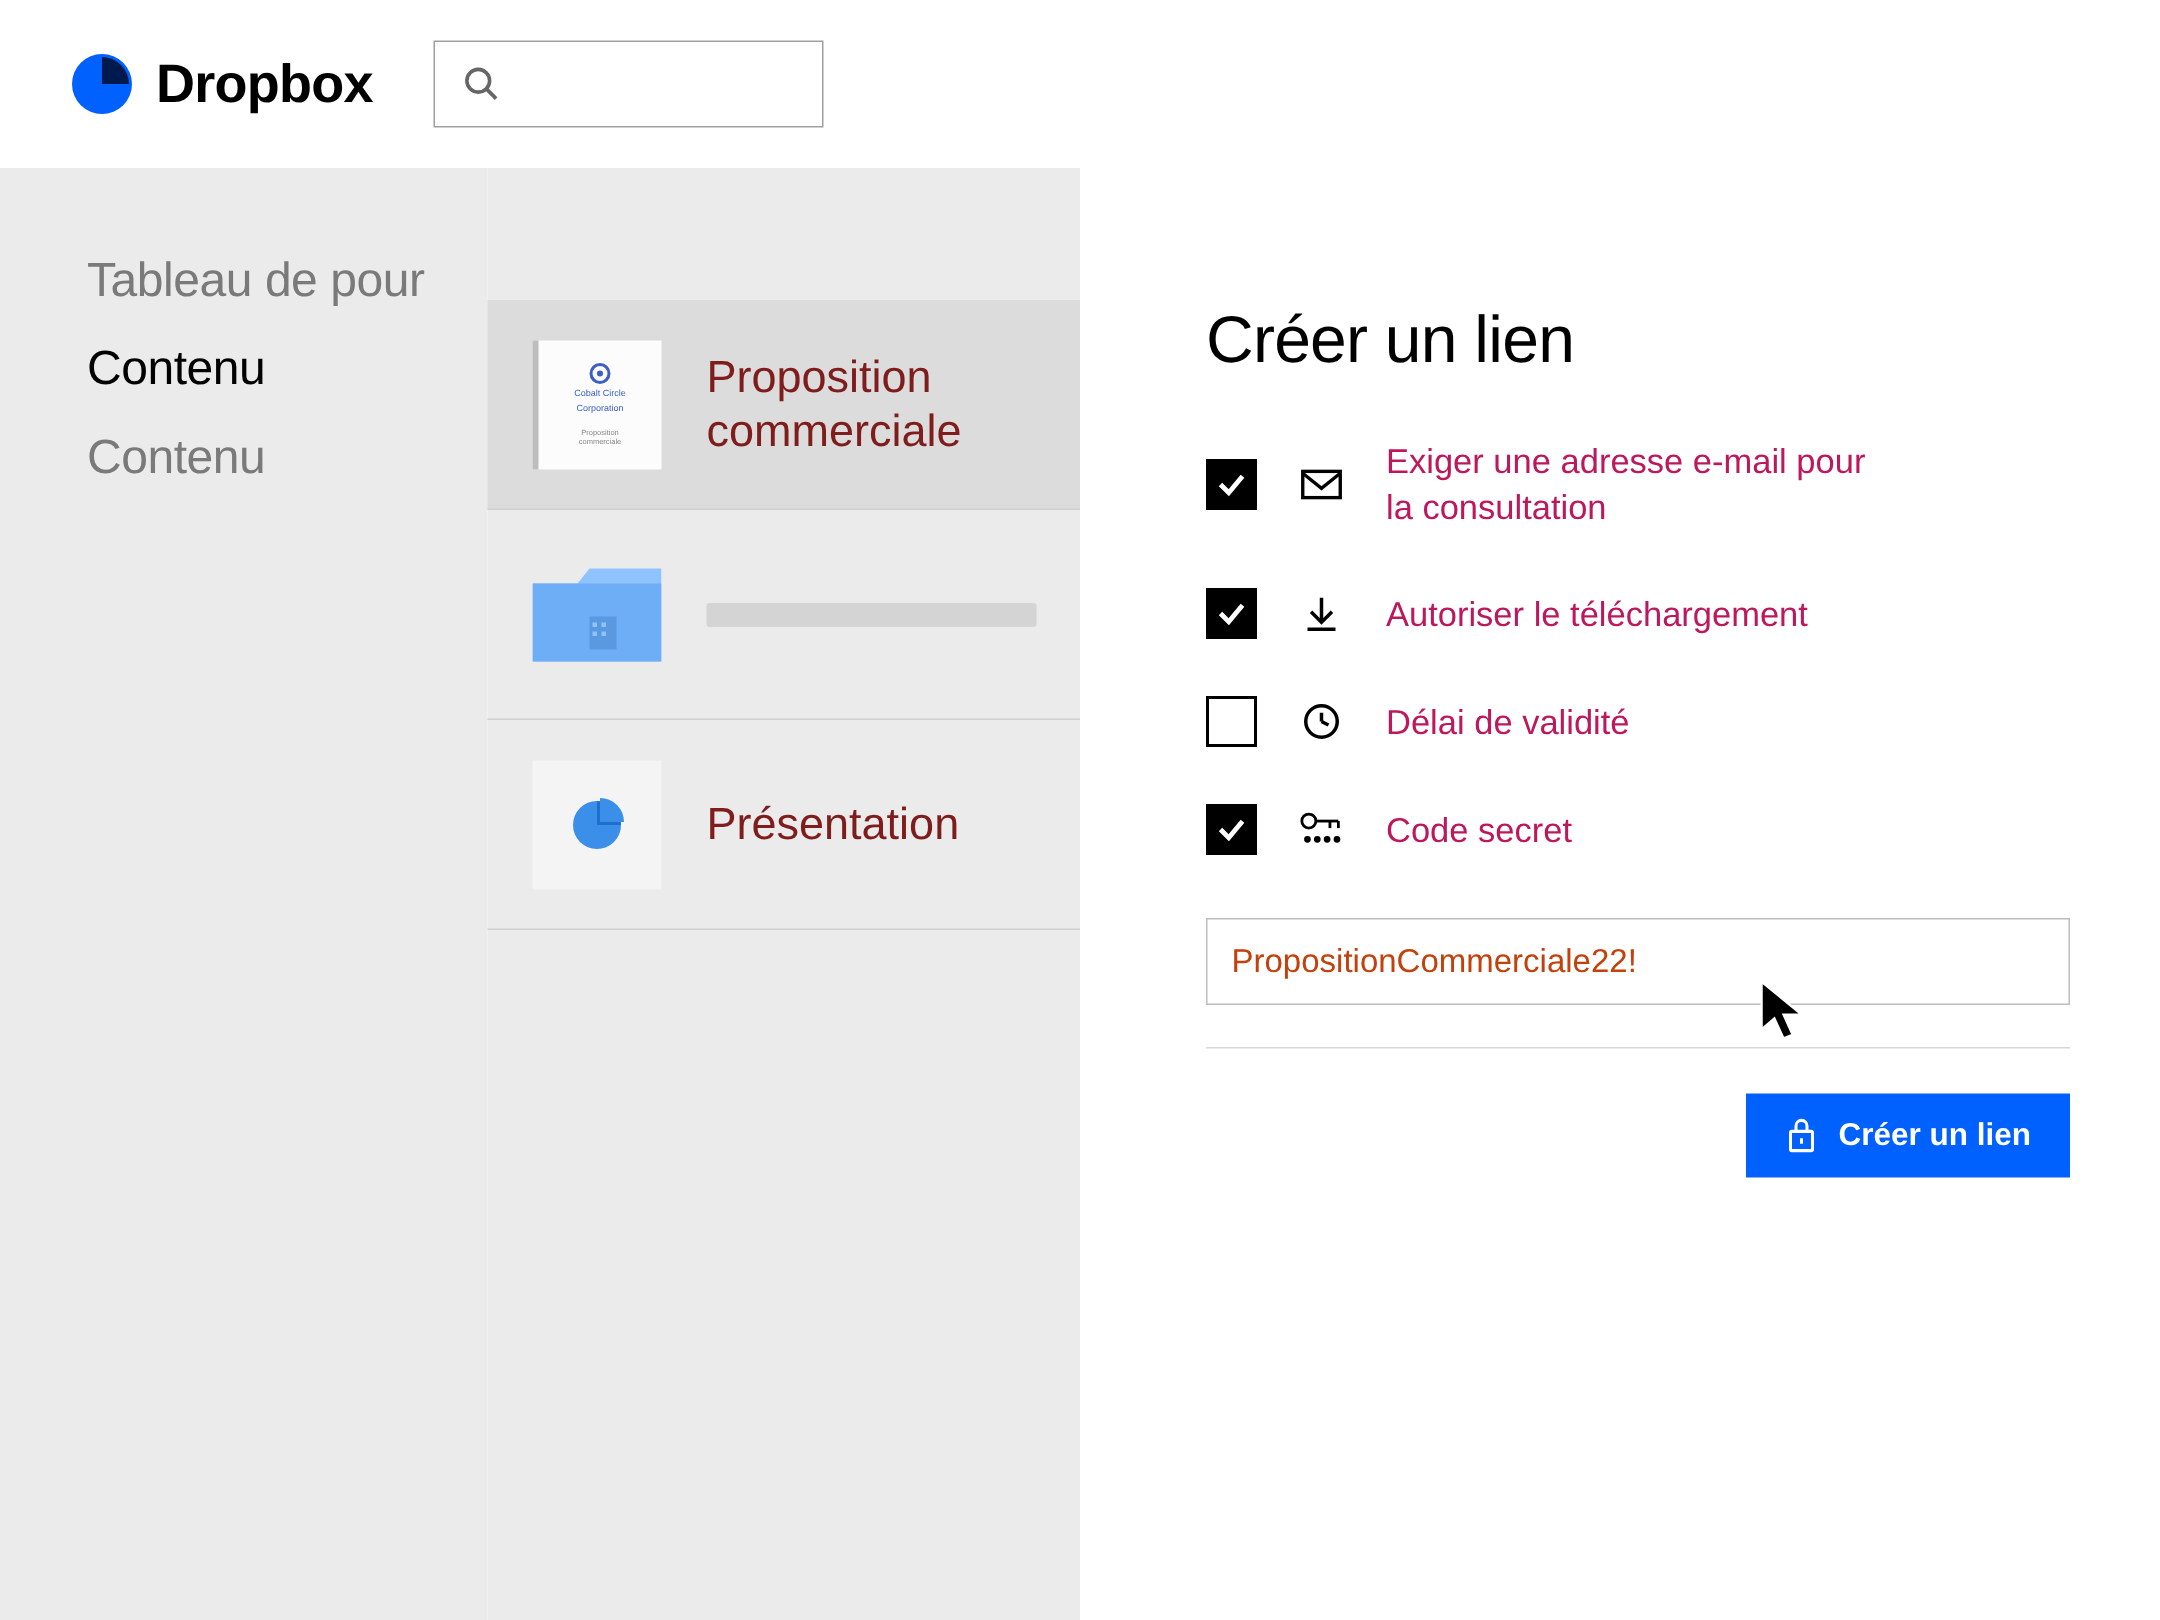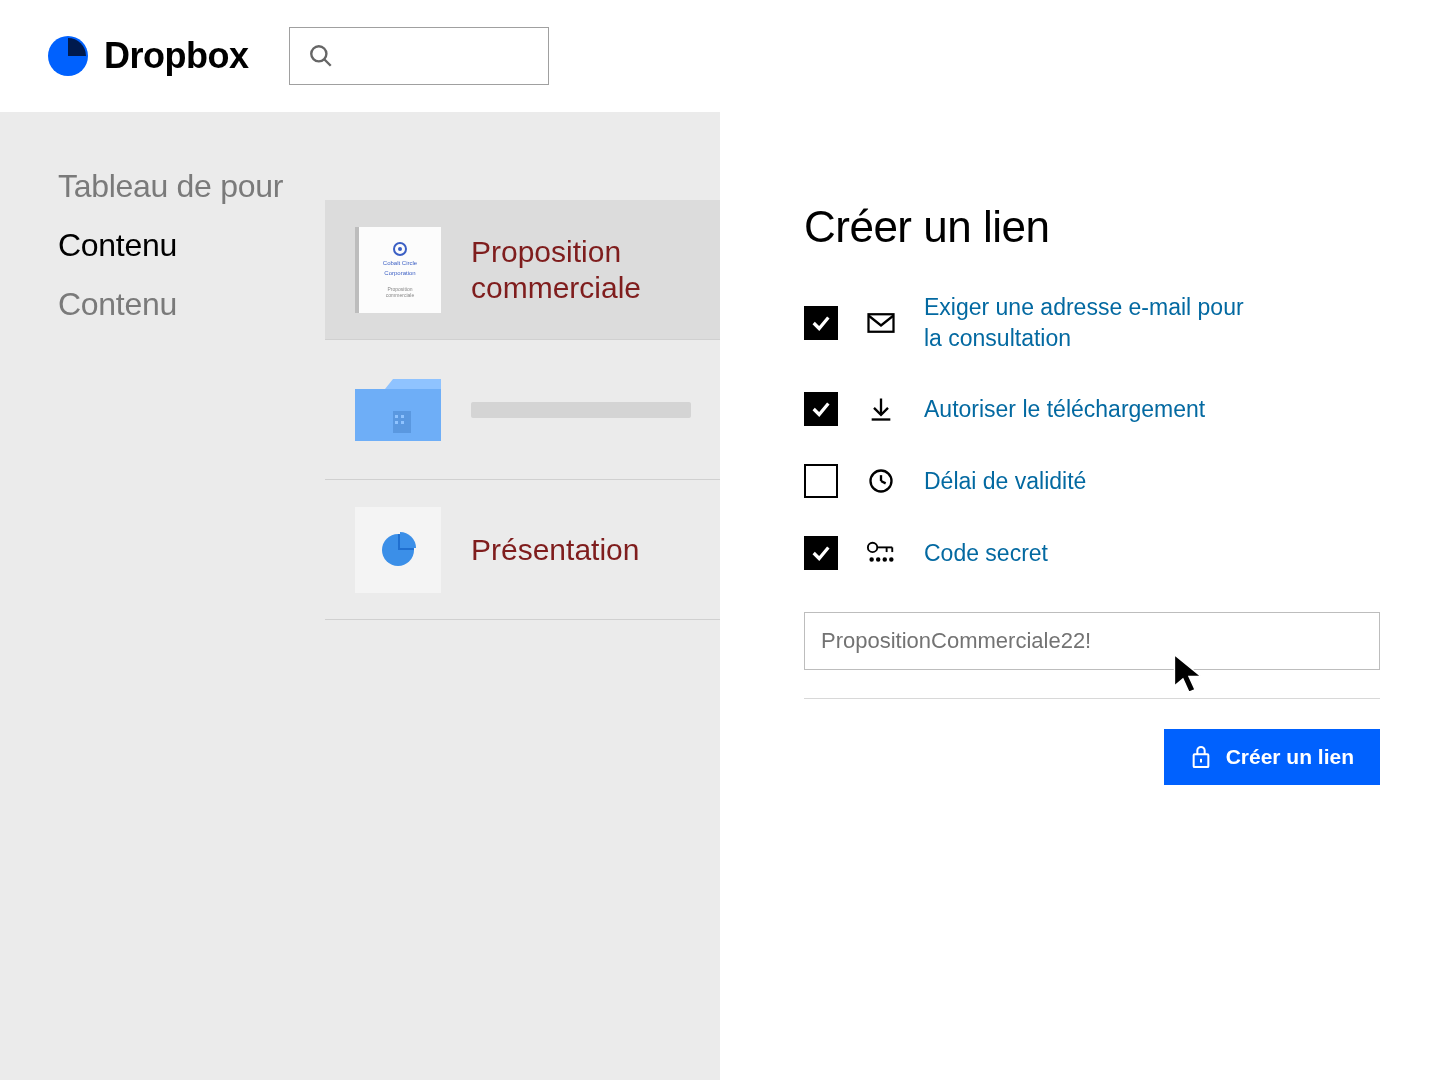--- a/index.html
+++ b/index.html
@@ -31,22 +31,22 @@
   .row-title.placeholder { width:220px; height:16px; background:#d4d4d4; border-radius:2px; }
   .piechart-thumb { width:86px; height:86px; background:#f4f4f4; display:flex; align-items:center; justify-content:center; flex:0 0 auto; }
 
   .panel { position:absolute; top:0; right:0; width:720px; height:100%; background:#fff; padding:90px 60px 40px 84px; }
   .panel-title { font-size:44px; font-weight:400; color:#000; margin-bottom:40px; letter-spacing:-0.5px;}
   .opt { display:flex; align-items:center; gap:28px; margin-bottom:38px; }
   .chk { width:34px; height:34px; border:2px solid #000; background:#000; display:flex; align-items:center; justify-content:center; flex:0 0 auto; cursor:pointer; }
   .chk.unchecked { background:#fff; }
   .chk svg { display:block; }
   .opt-icon { width:30px; height:30px; display:flex; align-items:center; justify-content:center; flex:0 0 auto; }
-  .opt-label { font-size:23px; color:#0369a1; line-height:1.35; }
-  .secret-input { width:100%; height:58px; border:1px solid #bdbdbd; padding:0 16px; font-size:22px; color:#737373; margin-top:4px; margin-bottom:28px; outline:none; }
+  .opt-label { font-size:23px; color:#be185d; line-height:1.35; }
+  .secret-input { width:100%; height:58px; border:1px solid #bdbdbd; padding:0 16px; font-size:22px; color:#c2410c; margin-top:4px; margin-bottom:28px; outline:none; }
   .divider { height:1px; background:#d8d8d8; margin-bottom:30px; }
   .btn-row { display:flex; justify-content:flex-end; }
   .create-btn { background:#0061fe; color:#fff; border:none; height:56px; padding:0 26px; font-size:21px; font-weight:600; display:flex; align-items:center; gap:14px; cursor:pointer; }
   .cursor { position:absolute; width:34px; height:44px; pointer-events:none; }
 </style>
 </head>
 <body>
 
 <div class="header">
   <div class="logo-wrap">

